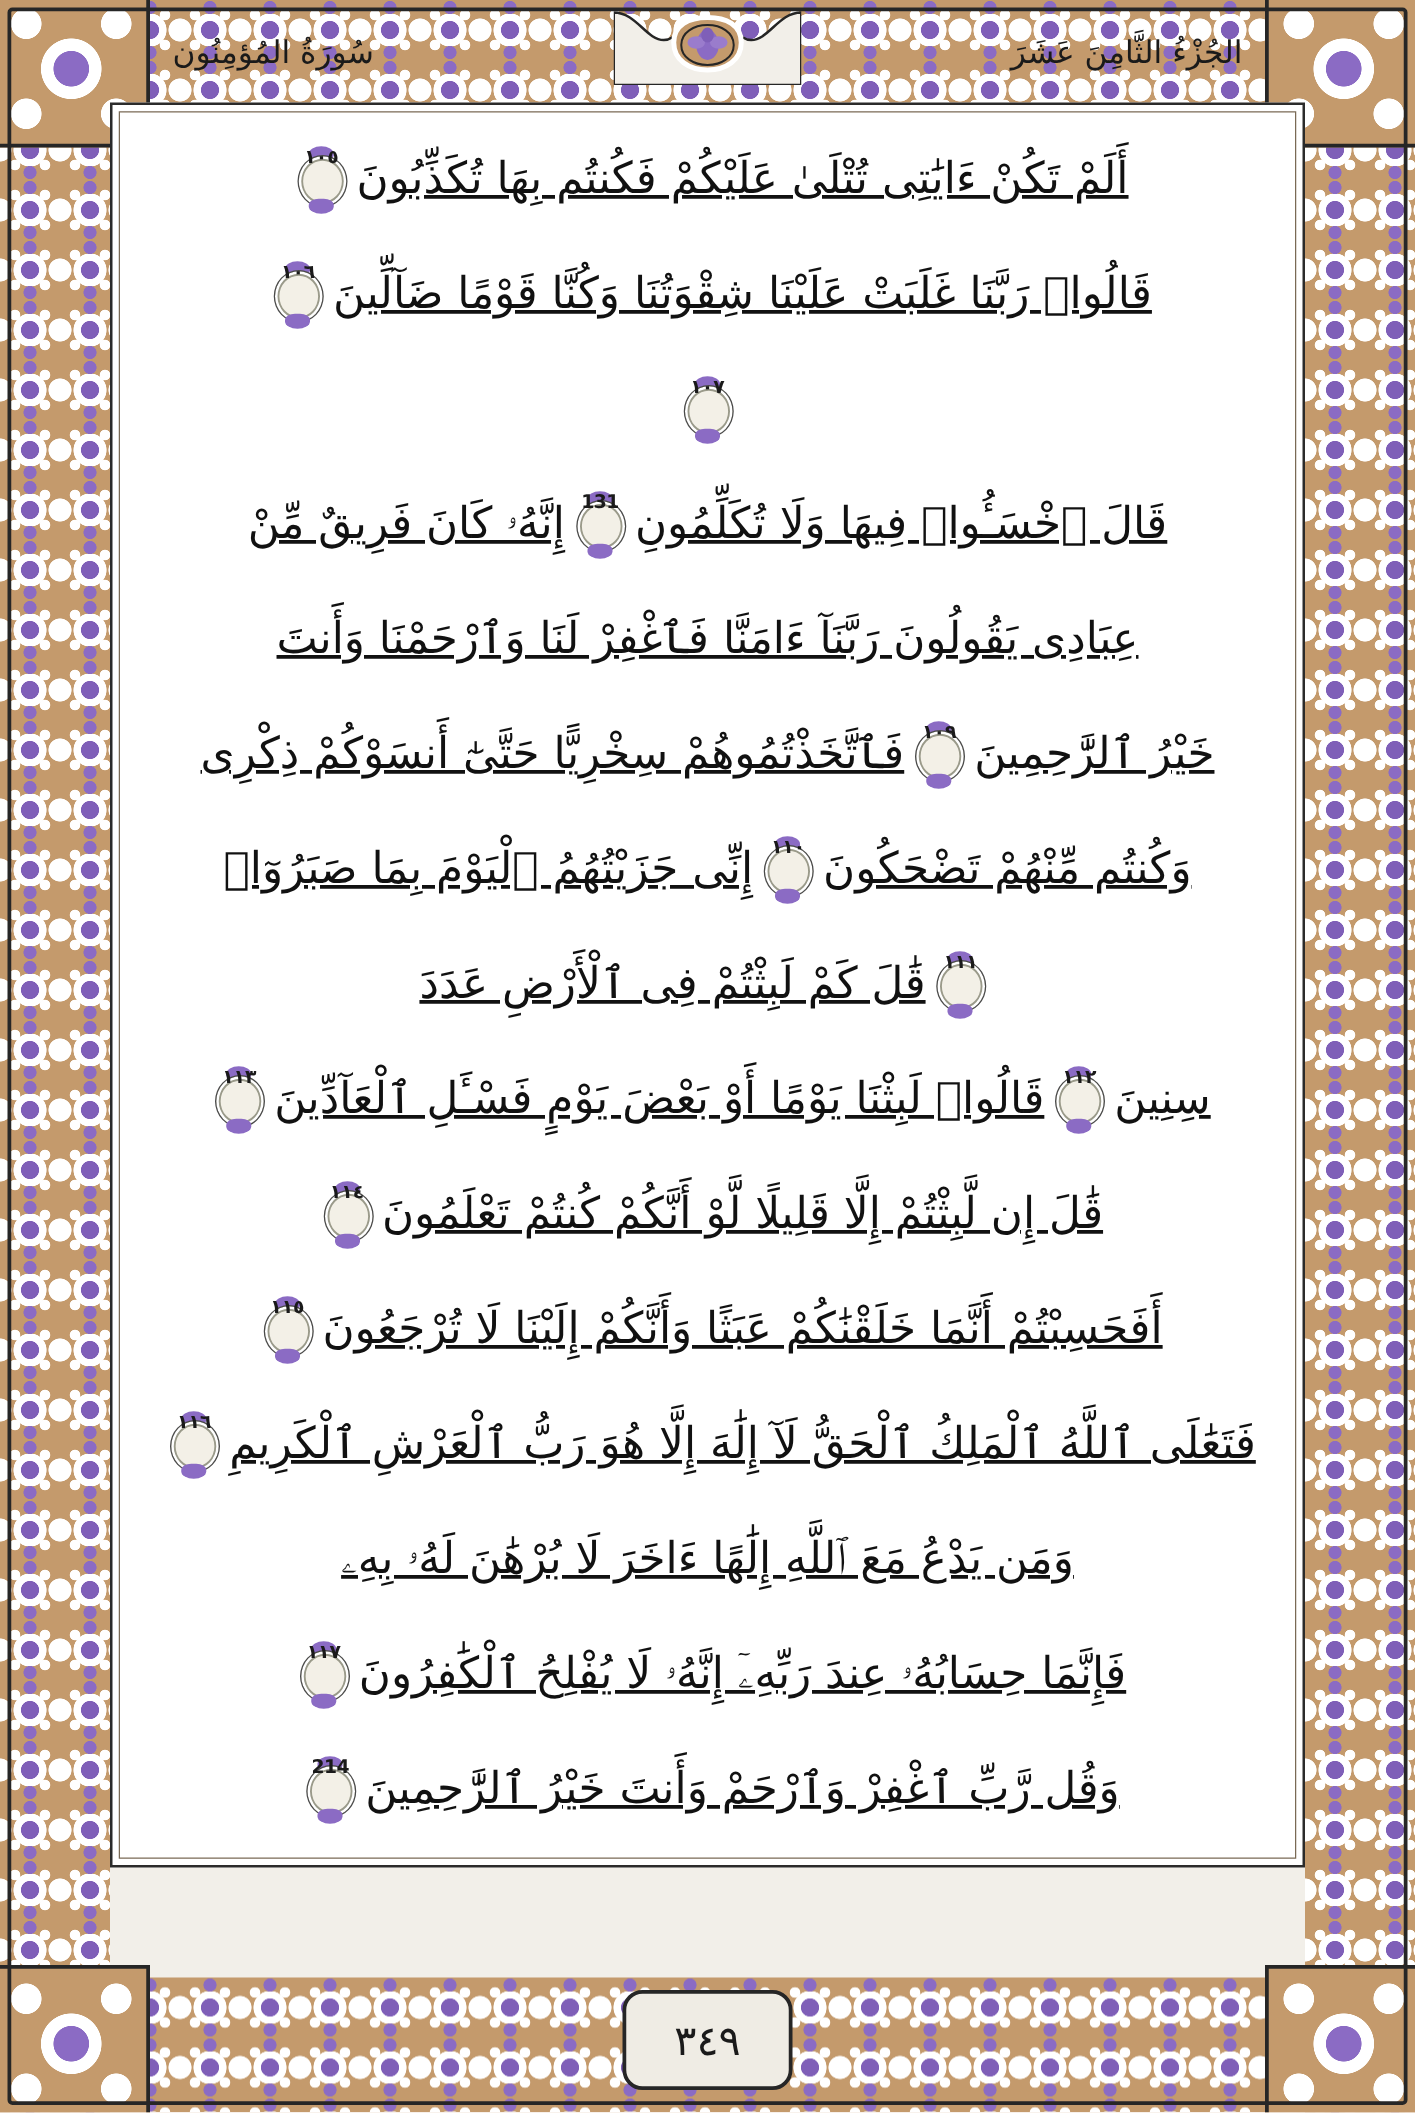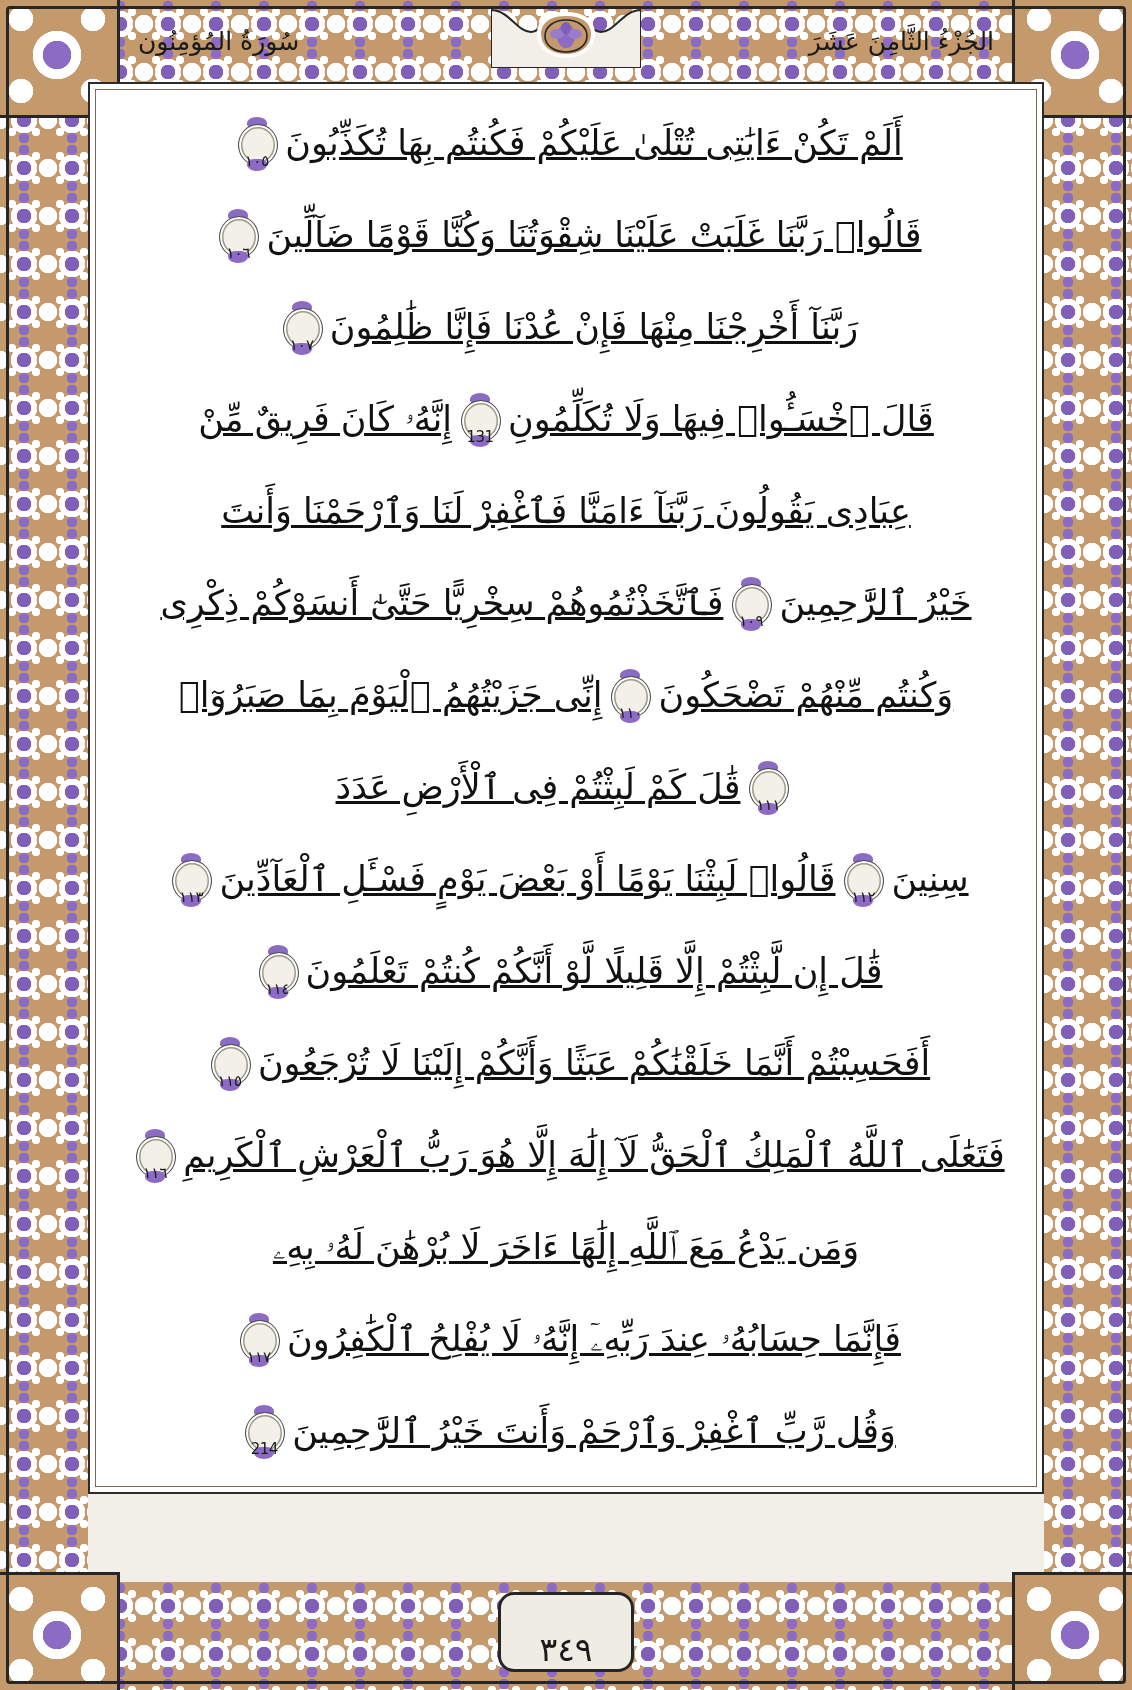--- a/index.html
+++ b/index.html
@@ -135,28 +135,29 @@
     overflow: hidden;
   }
   .ayah-line .txt {
     display: inline-block;
     text-decoration: underline;
   }
 
   
   .ayah-mark {
     display: inline-flex;
-    align-items: flex-end;
+    align-items: flex-start;
     justify-content: center;
     position: relative;
     width: 44px;
     height: 54px;
     margin: 0 6px;
     flex: 0 0 auto;
     vertical-align: middle;
+    font-weight: bold;
   }
   .ayah-mark .oval {
     position: absolute;
     left: 3px;
     top: 7px;
     width: 38px;
     height: 40px;
     border-radius: 50%;
     background: #f3f0e7;
     border: 1.5px solid #4a4a4a;
@@ -189,21 +190,21 @@
     position: absolute;
     left: 50%;
     transform: translateX(-50%);
     bottom: 18px;
     width: 130px;
     height: 74px;
     background: #efece4;
     border: 3px solid #262626;
     border-radius: 16px;
     display: flex;
-    align-items: flex-end;
+    align-items: center;
     justify-content: center;
     z-index: 7;
   }
   .page-num-box .pn {
     font-size: 33px;
     color: #1a1a1a;
     direction: rtl;
     font-family: "DejaVu Sans", "Liberation Sans", sans-serif;
   }
 </style>
@@ -255,21 +256,20 @@
         <div class="ayah-line" id="line-2">
           <span class="txt">قَالُوا۟ رَبَّنَا غَلَبَتْ عَلَيْنَا شِقْوَتُنَا وَكُنَّا قَوْمًا ضَآلِّينَ</span>
           <span class="ayah-mark">
             <span class="petal-top"></span>
             <span class="oval"></span>
             <span class="petal-bot"></span>
             <span class="num">١٠٦</span>
           </span>
         </div>
         <div class="ayah-line" id="line-3">
-          <span class="txt">رَبَّنَآ أَخْرِجْنَا مِنْهَا فَإِنْ عُدْنَا فَإِنَّا ظَٰلِمُونَ</span>
           <span class="ayah-mark">
             <span class="petal-top"></span>
             <span class="oval"></span>
             <span class="petal-bot"></span>
             <span class="num">١٠٧</span>
           </span>
         </div>
         <div class="ayah-line" id="line-4">
           <span class="txt">قَالَ ٱخْسَـُٔوا۟ فِيهَا وَلَا تُكَلِّمُونِ</span>
           <span class="ayah-mark">

